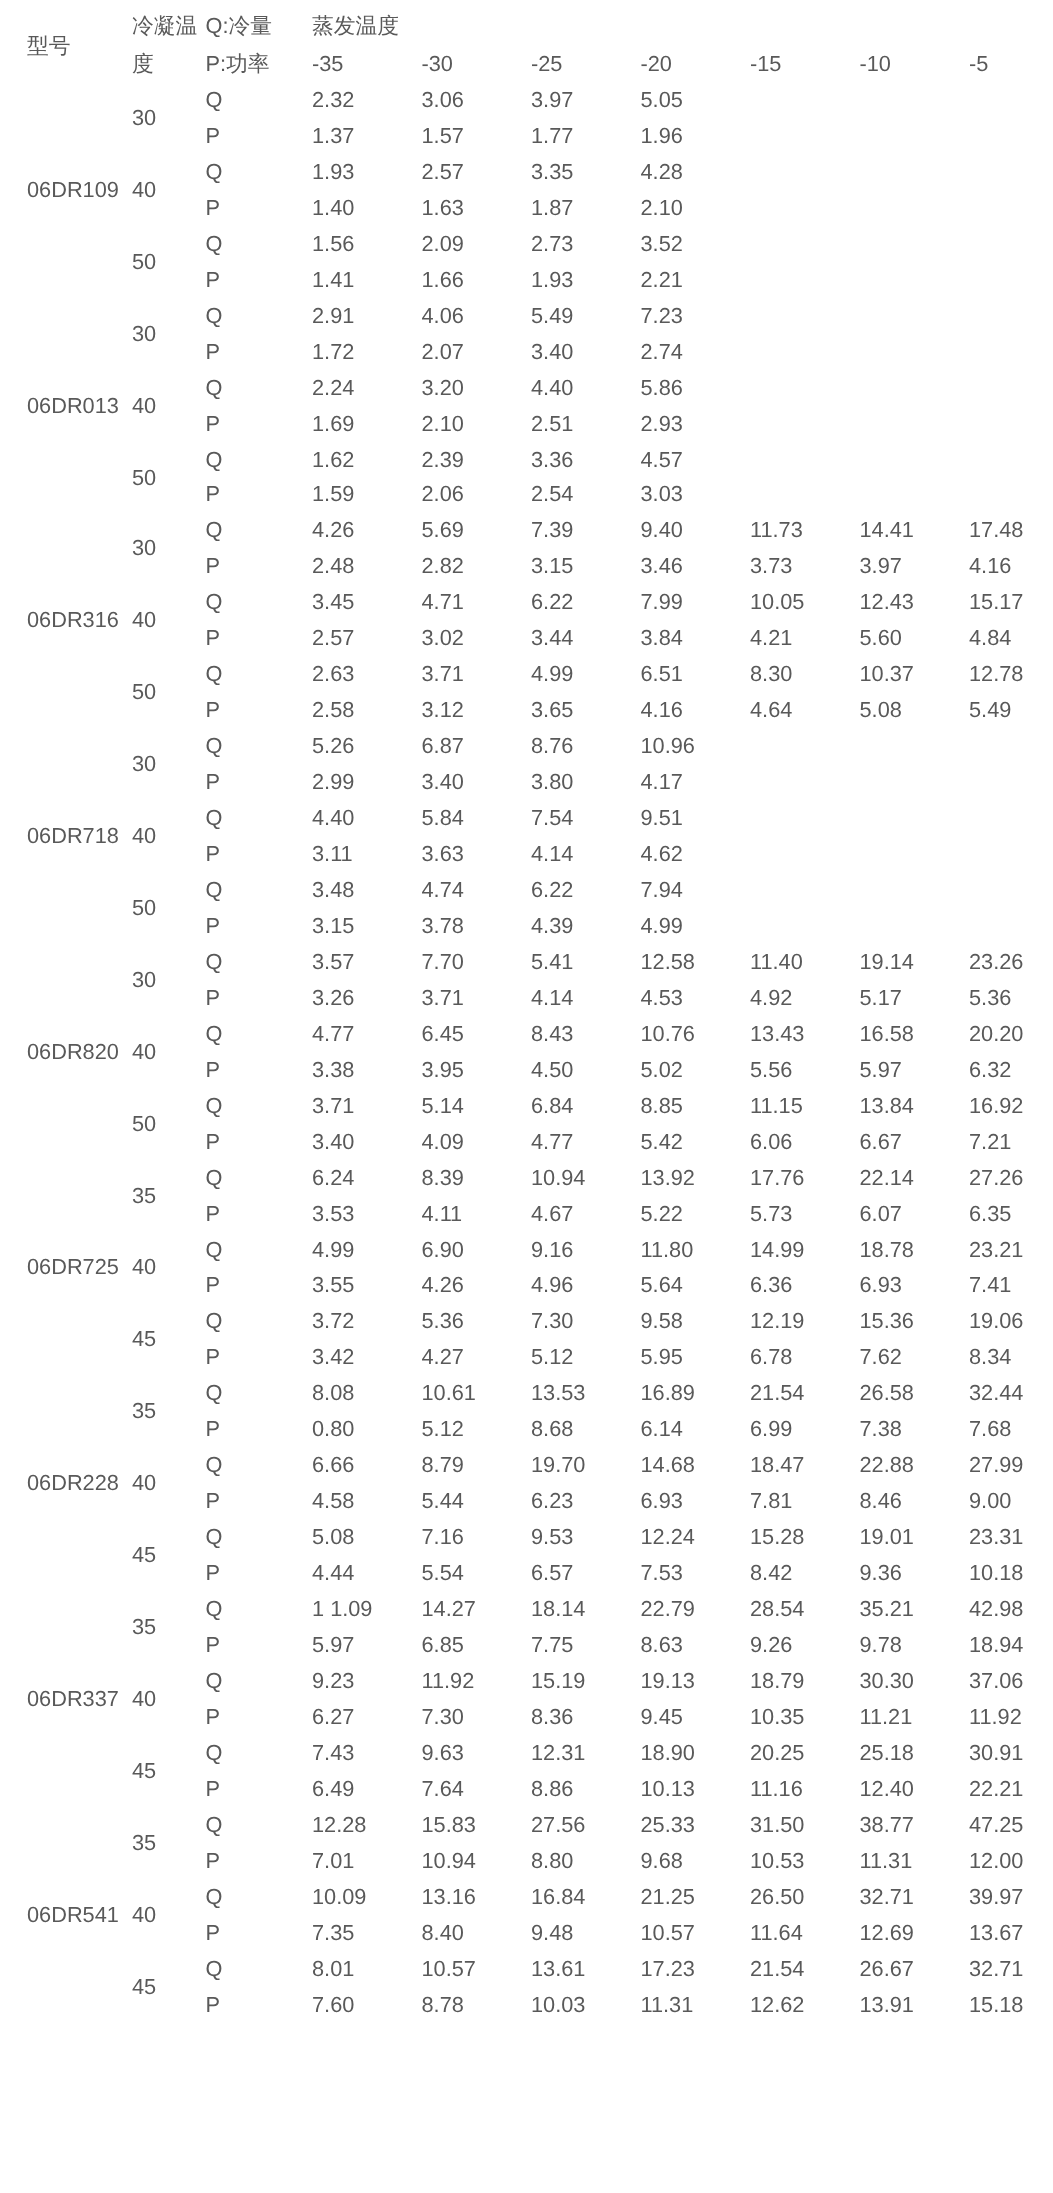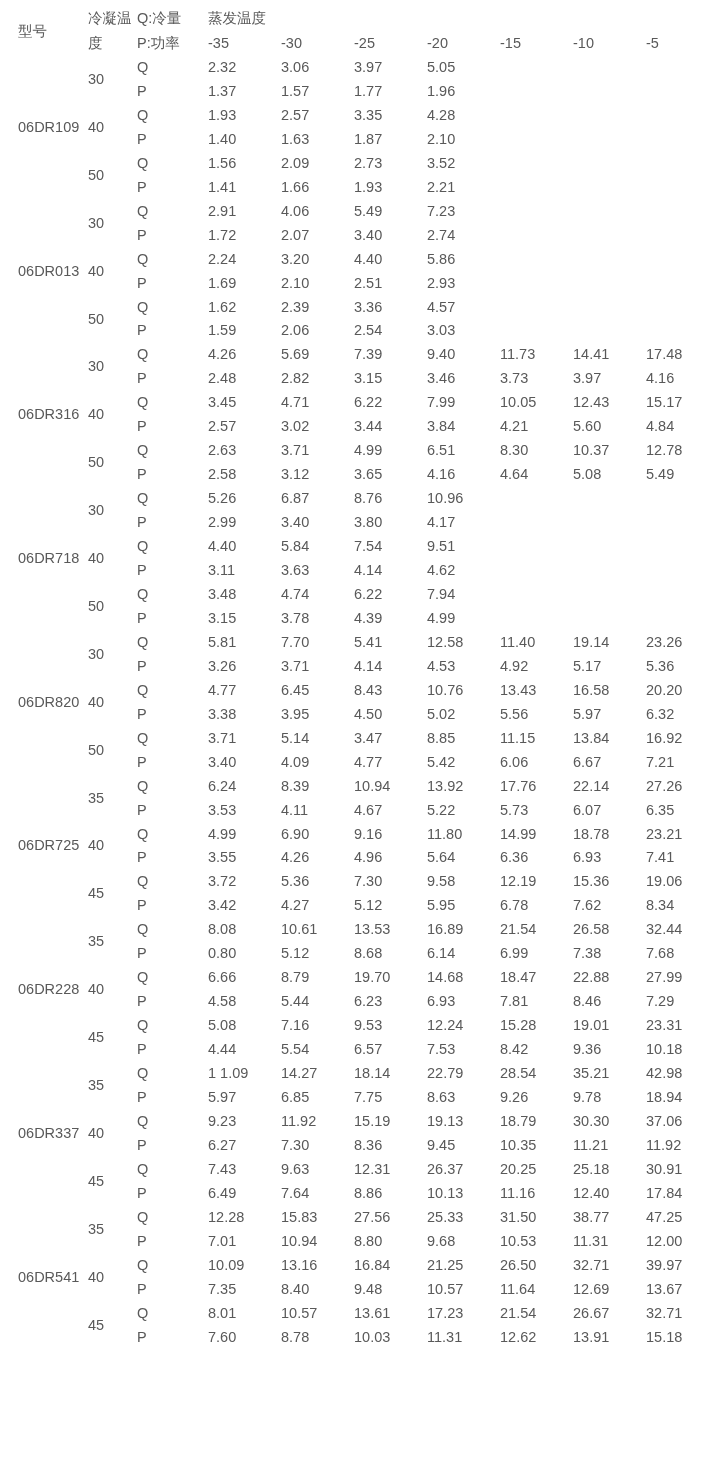--- a/index.html
+++ b/index.html
@@ -337,21 +337,21 @@
         <td class="val-col">4.39</td>
         <td class="val-col">4.99</td>
         <td class="val-col"></td>
         <td class="val-col"></td>
         <td class="val-col"></td>
       </tr>
       <tr>
         <td rowspan="6" class="model-col">06DR820</td>
         <td rowspan="2" class="cond-col">30</td>
         <td class="qp-col">Q</td>
-        <td class="val-col">5.81</td>
+        <td class="val-col">3.57</td>
         <td class="val-col">7.70</td>
         <td class="val-col">5.41</td>
         <td class="val-col">12.58</td>
         <td class="val-col">11.40</td>
         <td class="val-col">19.14</td>
         <td class="val-col">23.26</td>
       </tr>
       <tr>
         <td class="qp-col">P</td>
         <td class="val-col">3.26</td>
@@ -381,21 +381,21 @@
         <td class="val-col">5.02</td>
         <td class="val-col">5.56</td>
         <td class="val-col">5.97</td>
         <td class="val-col">6.32</td>
       </tr>
       <tr>
         <td rowspan="2" class="cond-col">50</td>
         <td class="qp-col">Q</td>
         <td class="val-col">3.71</td>
         <td class="val-col">5.14</td>
-        <td class="val-col">3.47</td>
+        <td class="val-col">6.84</td>
         <td class="val-col">8.85</td>
         <td class="val-col">11.15</td>
         <td class="val-col">13.84</td>
         <td class="val-col">16.92</td>
       </tr>
       <tr>
         <td class="qp-col">P</td>
         <td class="val-col">3.40</td>
         <td class="val-col">4.09</td>
         <td class="val-col">4.77</td>
@@ -502,21 +502,21 @@
         <td class="val-col">27.99</td>
       </tr>
       <tr>
         <td class="qp-col">P</td>
         <td class="val-col">4.58</td>
         <td class="val-col">5.44</td>
         <td class="val-col">6.23</td>
         <td class="val-col">6.93</td>
         <td class="val-col">7.81</td>
         <td class="val-col">8.46</td>
-        <td class="val-col">7.29</td>
+        <td class="val-col">9.00</td>
       </tr>
       <tr>
         <td rowspan="2" class="cond-col">45</td>
         <td class="qp-col">Q</td>
         <td class="val-col">5.08</td>
         <td class="val-col">7.16</td>
         <td class="val-col">9.53</td>
         <td class="val-col">12.24</td>
         <td class="val-col">15.28</td>
         <td class="val-col">19.01</td>
@@ -574,34 +574,34 @@
         <td class="val-col">10.35</td>
         <td class="val-col">11.21</td>
         <td class="val-col">11.92</td>
       </tr>
       <tr>
         <td rowspan="2" class="cond-col">45</td>
         <td class="qp-col">Q</td>
         <td class="val-col">7.43</td>
         <td class="val-col">9.63</td>
         <td class="val-col">12.31</td>
-        <td class="val-col">26.37</td>
+        <td class="val-col">18.90</td>
         <td class="val-col">20.25</td>
         <td class="val-col">25.18</td>
         <td class="val-col">30.91</td>
       </tr>
       <tr>
         <td class="qp-col">P</td>
         <td class="val-col">6.49</td>
         <td class="val-col">7.64</td>
         <td class="val-col">8.86</td>
         <td class="val-col">10.13</td>
         <td class="val-col">11.16</td>
         <td class="val-col">12.40</td>
-        <td class="val-col">17.84</td>
+        <td class="val-col">22.21</td>
       </tr>
       <tr>
         <td rowspan="6" class="model-col">06DR541</td>
         <td rowspan="2" class="cond-col">35</td>
         <td class="qp-col">Q</td>
         <td class="val-col">12.28</td>
         <td class="val-col">15.83</td>
         <td class="val-col">27.56</td>
         <td class="val-col">25.33</td>
         <td class="val-col">31.50</td>

